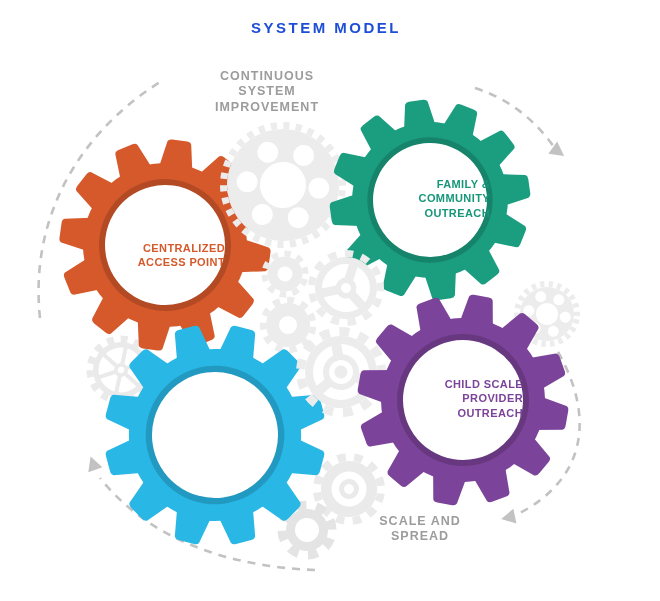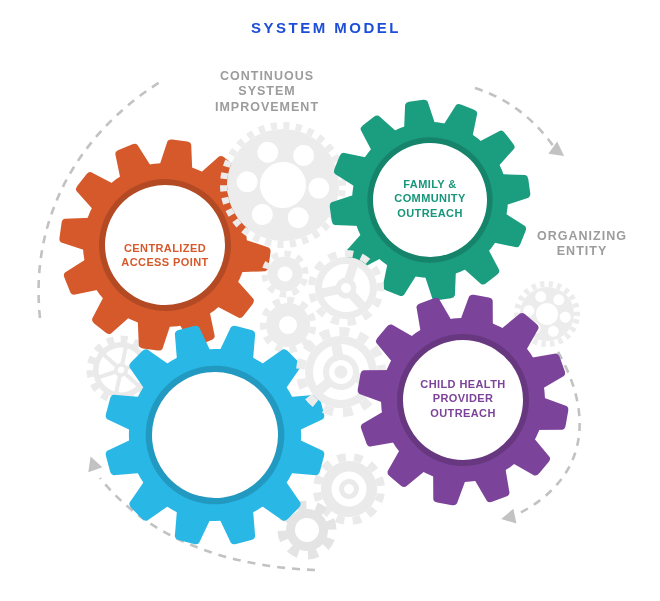--- a/index.html
+++ b/index.html
@@ -14,21 +14,21 @@
   }
   .anno{
     position:absolute;transform:translate(-50%,-50%);text-align:center;
     font-size:12.5px;font-weight:bold;letter-spacing:1px;color:#9c9c9c;
     line-height:1.22;white-space:pre-line;
   }
   .anno.a-cont{left:235px;top:92px;margin-left:32px;}
   .anno.a-org{left:582px;top:244px;}
   .anno.a-scale{left:420px;top:529px;}
   .gear-label{
-    position:absolute;transform:translate(-50%,-50%);text-align:center;width:120px;
+    position:absolute;transform:translate(-50%,-50%);text-align:right;width:120px;
     font-size:11px;font-weight:bold;letter-spacing:.4px;line-height:1.3;white-space:pre-line;
   }
   .gl-0{left:165px;top:255px;color:#d6592b;}
   .gl-1{left:430px;top:198px;color:#17967a;}
   .gl-2{left:215px;top:437px;color:#1ea9d8;}
   .gl-3{left:463px;top:398px;color:#7b4399;}
 </style>
 </head>
 <body>
 
@@ -191,24 +191,24 @@
       <circle r="66" fill="#000" opacity="0.16"></circle>
       <circle r="60" fill="#fff"></circle>
     </g>
   </svg>
 
   <div class="ttl">SYSTEM MODEL</div>
 
   <div class="anno a-cont">CONTINUOUS
 SYSTEM
 IMPROVEMENT</div>
-  <div class="anno a-org">ORGANIZING
-ENTITY</div>
+  <div class="anno a-scale">SCALE AND
+SPREAD</div>
 
   <div class="gear-label gl-0">CENTRALIZED
 ACCESS POINT</div>
   <div class="gear-label gl-1">FAMILY &amp;
 COMMUNITY
 OUTREACH</div>
-  <div class="gear-label gl-3">CHILD HEALTH
+  <div class="gear-label gl-3">CHILD SCALE
 PROVIDER
 OUTREACH</div>
 </div>
 
 </body></html>

